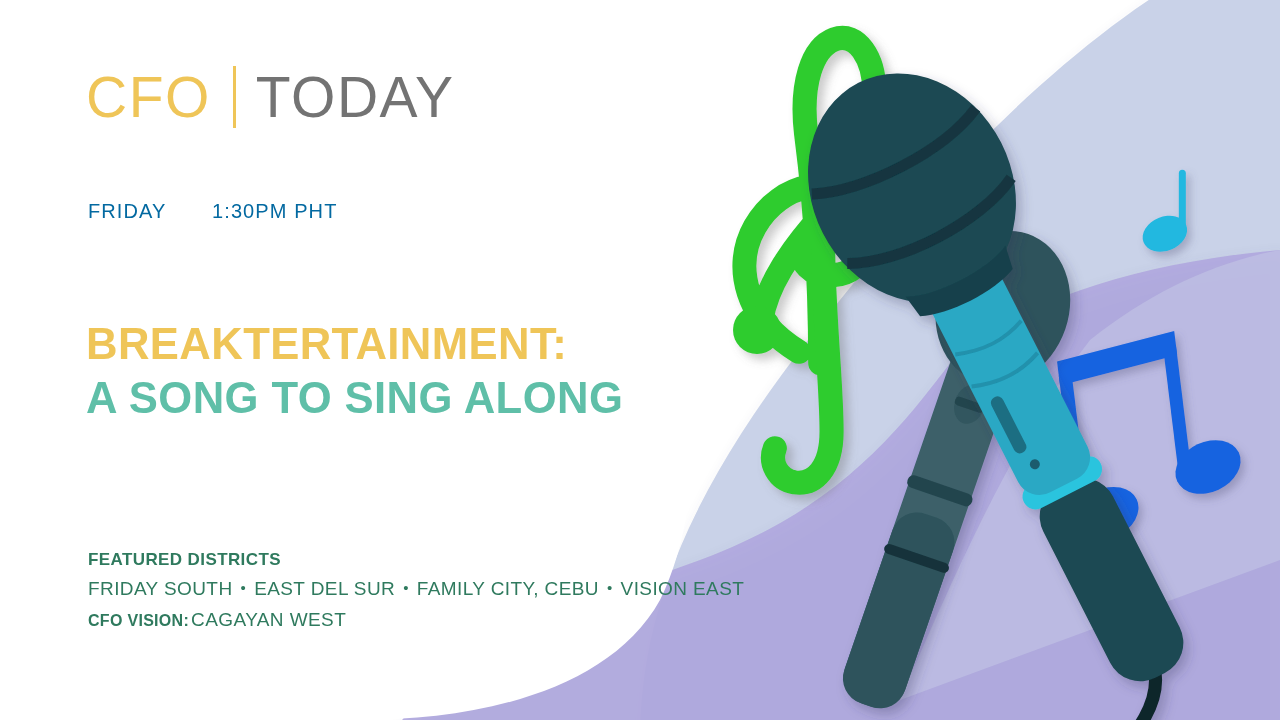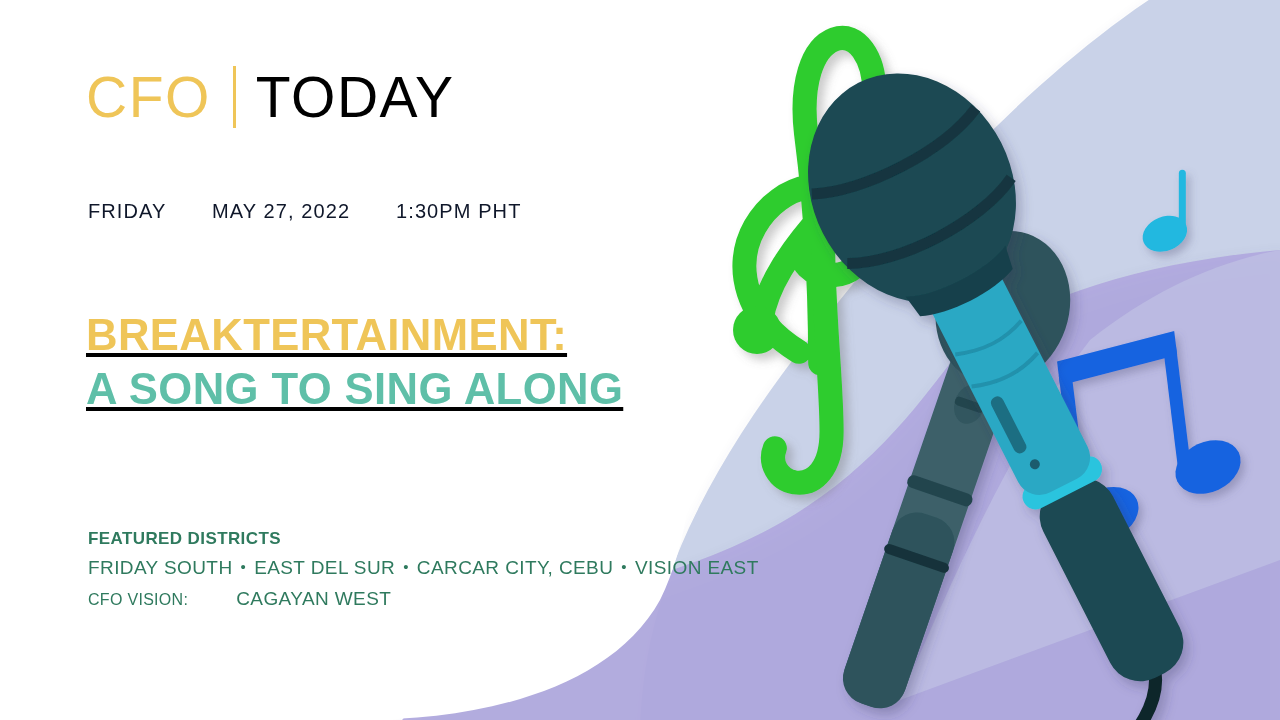--- a/index.html
+++ b/index.html
@@ -42,21 +42,21 @@
     height: 62px;
     line-height: 1;
   }
   .logo-cfo, .logo-today {
     font-size: 57px;
     font-weight: 400;
     letter-spacing: 1.5px;
     line-height: 1;
   }
   .logo-cfo { color: #EFC558; }
-  .logo-today { color: #000000; }
+  .logo-today { color: #737373; }
   .logo-divider {
     width: 3px;
     height: 62px;
     background: #EFC558;
     margin: 0 20px 0 22px;
   }
   .logo-tagline {
     margin-top: 9px;
     font-size: 12.5px;
     font-weight: 400;
@@ -65,36 +65,35 @@
     white-space: nowrap;
   }
 
   
   .date-row {
     position: absolute;
     left: 88px;
     top: 200px;
     display: flex;
     align-items: baseline;
-    color: #0f172a;
+    color: #0369a1;
     font-size: 20px;
     letter-spacing: 1.1px;
     white-space: nowrap;
   }
   .date-day   { width: 124px; }
   .date-date  { width: 184px; }
   .date-time  { }
 
   
   .headline {
     position: absolute;
     left: 86px;
-    top: 311px;
+    top: 320px;
     line-height: 1.08;
-    text-decoration: underline;
   }
   .headline-line {
     font-size: 45px;
     font-weight: 700;
     letter-spacing: 0.4px;
     white-space: nowrap;
     display: block;
     transform: scaleX(0.97);
     transform-origin: left center;
   }
@@ -106,20 +105,21 @@
     position: absolute;
     left: 88px;
     top: 529px;
     color: #2F7A5E;
   }
   .districts-heading {
     font-size: 17px;
     font-weight: 700;
     letter-spacing: 0.4px;
     white-space: nowrap;
+    margin-top: 21px;
   }
   .districts-list {
     margin-top: 8px;
     font-size: 19px;
     font-weight: 400;
     letter-spacing: 0.4px;
     white-space: nowrap;
   }
   .district-sep {
     display: inline-block;
@@ -128,30 +128,29 @@
     vertical-align: 2px;
   }
   .vision-row {
     margin-top: 9px;
     font-size: 18px;
     white-space: nowrap;
     display: flex;
     align-items: baseline;
   }
   .vision-label {
-    font-weight: 400;
+    font-weight: 700;
     font-size: 16px;
     letter-spacing: 0.3px;
-    margin-right: 16px;
+    margin-right: 2px;
   }
   .vision-value {
     font-weight: 400;
     font-size: 19px;
     letter-spacing: 0.4px;
-    margin-left: 32px;
   }
 </style>
 </head>
 <body>
 
 <div id="poster">
 
   <svg class="art-layer" viewBox="0 0 1280 720">
     <defs>
       <filter id="softShadow" x="-40%" y="-40%" width="190%" height="190%">
@@ -301,32 +300,31 @@
     <div class="logo-block">
       <div class="logo-wordmark">
         <span class="logo-cfo">CFO</span>
         <span class="logo-divider"></span>
         <span class="logo-today">TODAY</span>
       </div>
     </div>
 
     <div class="date-row">
       <span class="date-day">FRIDAY</span>
-      <span class="date-date">MAY 27, 2022</span>
       <span class="date-time">1:30PM PHT</span>
     </div>
 
     <div class="headline">
       <span class="headline-line headline-line-1">BREAKTERTAINMENT:</span>
       <span class="headline-line headline-line-2">A SONG TO SING ALONG</span>
     </div>
 
     <div class="districts">
       <div class="districts-heading">FEATURED DISTRICTS</div>
-      <div class="districts-list" id="districts-list"><span>FRIDAY SOUTH</span><span class="district-sep">•</span><span>EAST DEL SUR</span><span class="district-sep">•</span><span>CARCAR CITY, CEBU</span><span class="district-sep">•</span><span>VISION EAST</span></div>
+      <div class="districts-list" id="districts-list"><span>FRIDAY SOUTH</span><span class="district-sep">•</span><span>EAST DEL SUR</span><span class="district-sep">•</span><span>FAMILY CITY, CEBU</span><span class="district-sep">•</span><span>VISION EAST</span></div>
       <div class="vision-row">
         <span class="vision-label">CFO VISION:</span>
         <span class="vision-value">CAGAYAN WEST</span>
       </div>
     </div>
 
   </div>
 </div>
 
 </body></html>

